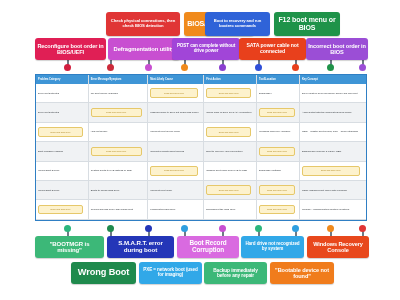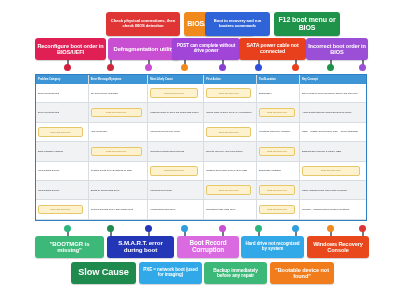--- a/index.html
+++ b/index.html
@@ -254,21 +254,21 @@
     <div class="tile" style="left: 177px; top: 236px; width: 62px; height: 22px; background: rgb(217, 106, 224); font-size: 6.4px;">
       <span>Boot Record Corruption</span>
     </div>
     <div class="tile" style="left: 241px; top: 236px; width: 63px; height: 22px; background: rgb(49, 168, 232); font-size: 4.6px;">
       <span>Hard drive not recognized by system</span>
     </div>
     <div class="tile" style="left: 307px; top: 236px; width: 62px; height: 22px; background: rgb(232, 72, 28); font-size: 5.6px;">
       <span>Windows Recovery Console</span>
     </div>
     <div class="tile" style="left: 71px; top: 262px; width: 65px; height: 22px; background: rgb(31, 138, 77); font-size: 9.2px;">
-      <span>Slow Cause</span>
+      <span>Wrong Boot</span>
     </div>
     <div class="tile" style="left: 139px; top: 262px; width: 63px; height: 22px; background: rgb(49, 168, 232); font-size: 4.6px;">
       <span>PXE = network boot (used for imaging)</span>
     </div>
     <div class="tile" style="left: 204px; top: 262px; width: 63px; height: 22px; background: rgb(60, 184, 120); font-size: 4.8px;">
       <span>Backup immediately before any repair</span>
     </div>
     <div class="tile" style="left: 270px; top: 262px; width: 64px; height: 22px; background: rgb(240, 124, 28); font-size: 5.6px;">
       <span>"Bootable device not found"</span>
     </div>

